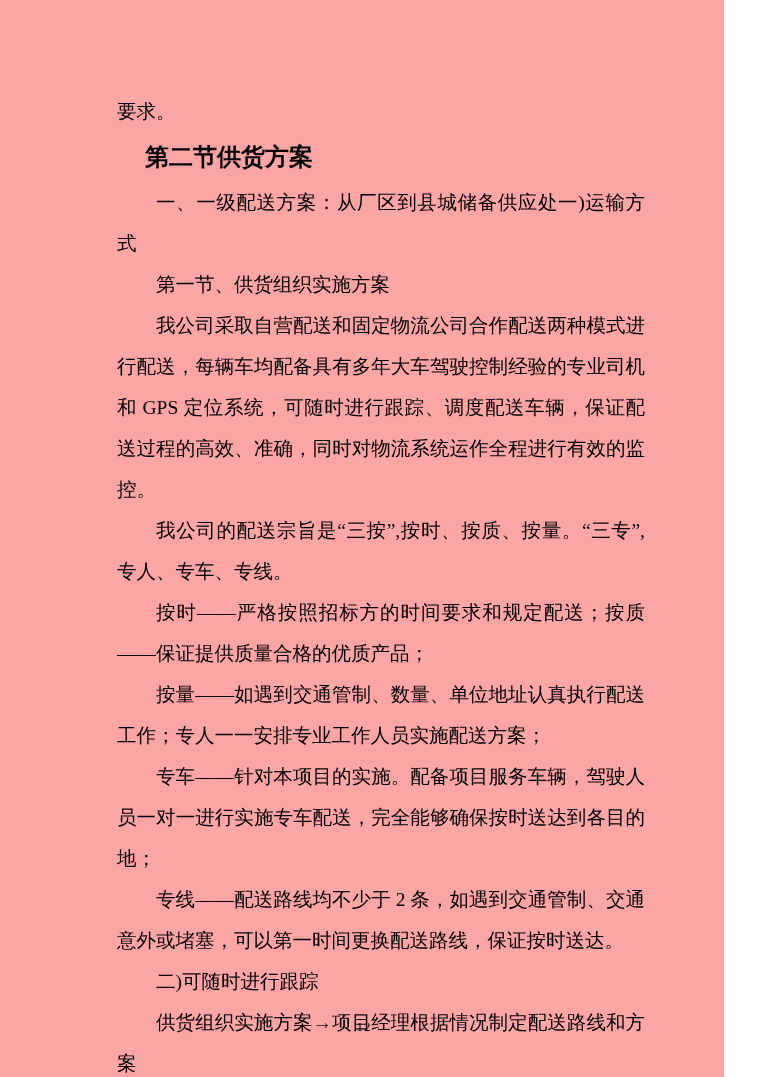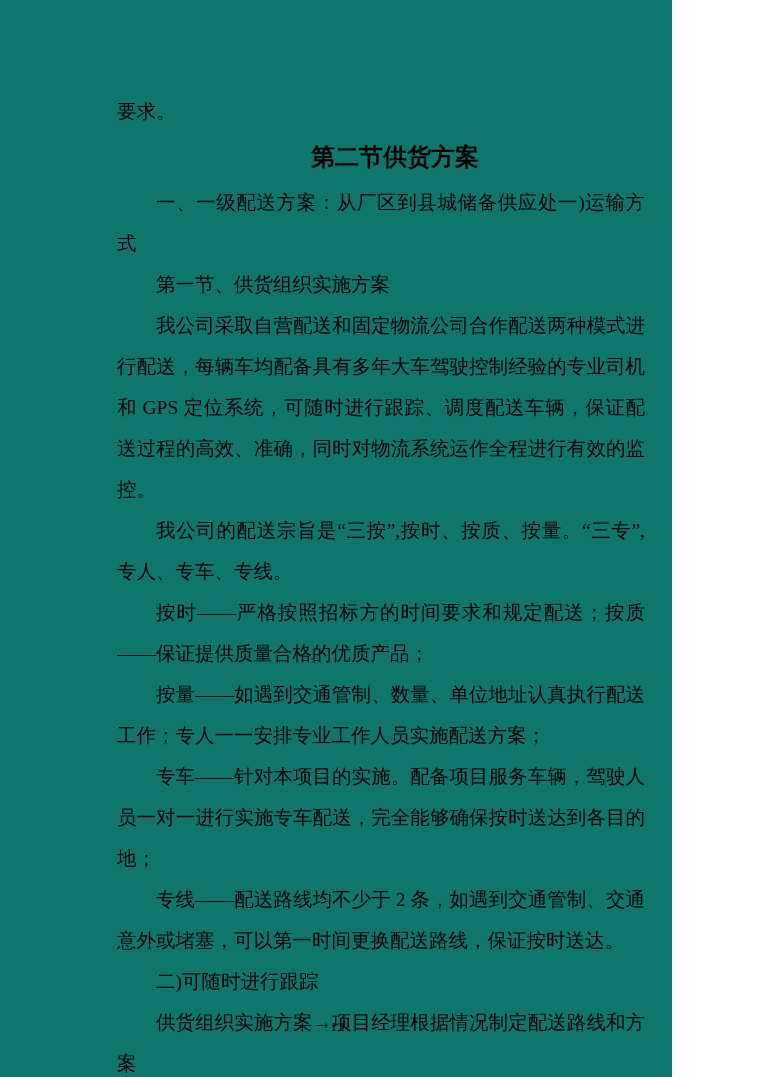--- a/index.html
+++ b/index.html
@@ -2,27 +2,26 @@
 <html><head>
 <meta charset="utf-8">
 <style>
   html, body {
     margin: 0;
     padding: 0;
     background: #ffffff;
   }
   .page {
     position: relative;
-    width: 657px;
+    width: 724px;
     height: 1077px;
-    background: #0f766e;
+    background: #fca5a5;
     overflow: hidden;
     font-family: "Liberation Serif", "DejaVu Serif", serif;
     color: #000000;
-    padding-left: 15px;
   }
   .content {
     position: absolute;
     left: 117px;
     top: 91px;
     width: 528px;
   }
   .para {
     margin: 0;
     font-size: 19.5px;
@@ -36,21 +35,21 @@
     text-indent: 0;
   }
   .para.indent {
     text-indent: 39px;
   }
   .para.heading {
     font-weight: bold;
     font-size: 24px;
     line-height: 50px;
     text-indent: 28px;
-    text-align: center;
+    text-align: left;
     word-break: keep-all;
   }
   .footer {
     position: absolute;
     left: 4px;
     right: 0;
     top: 1017px;
     text-align: center;
   }
   .page-number {

